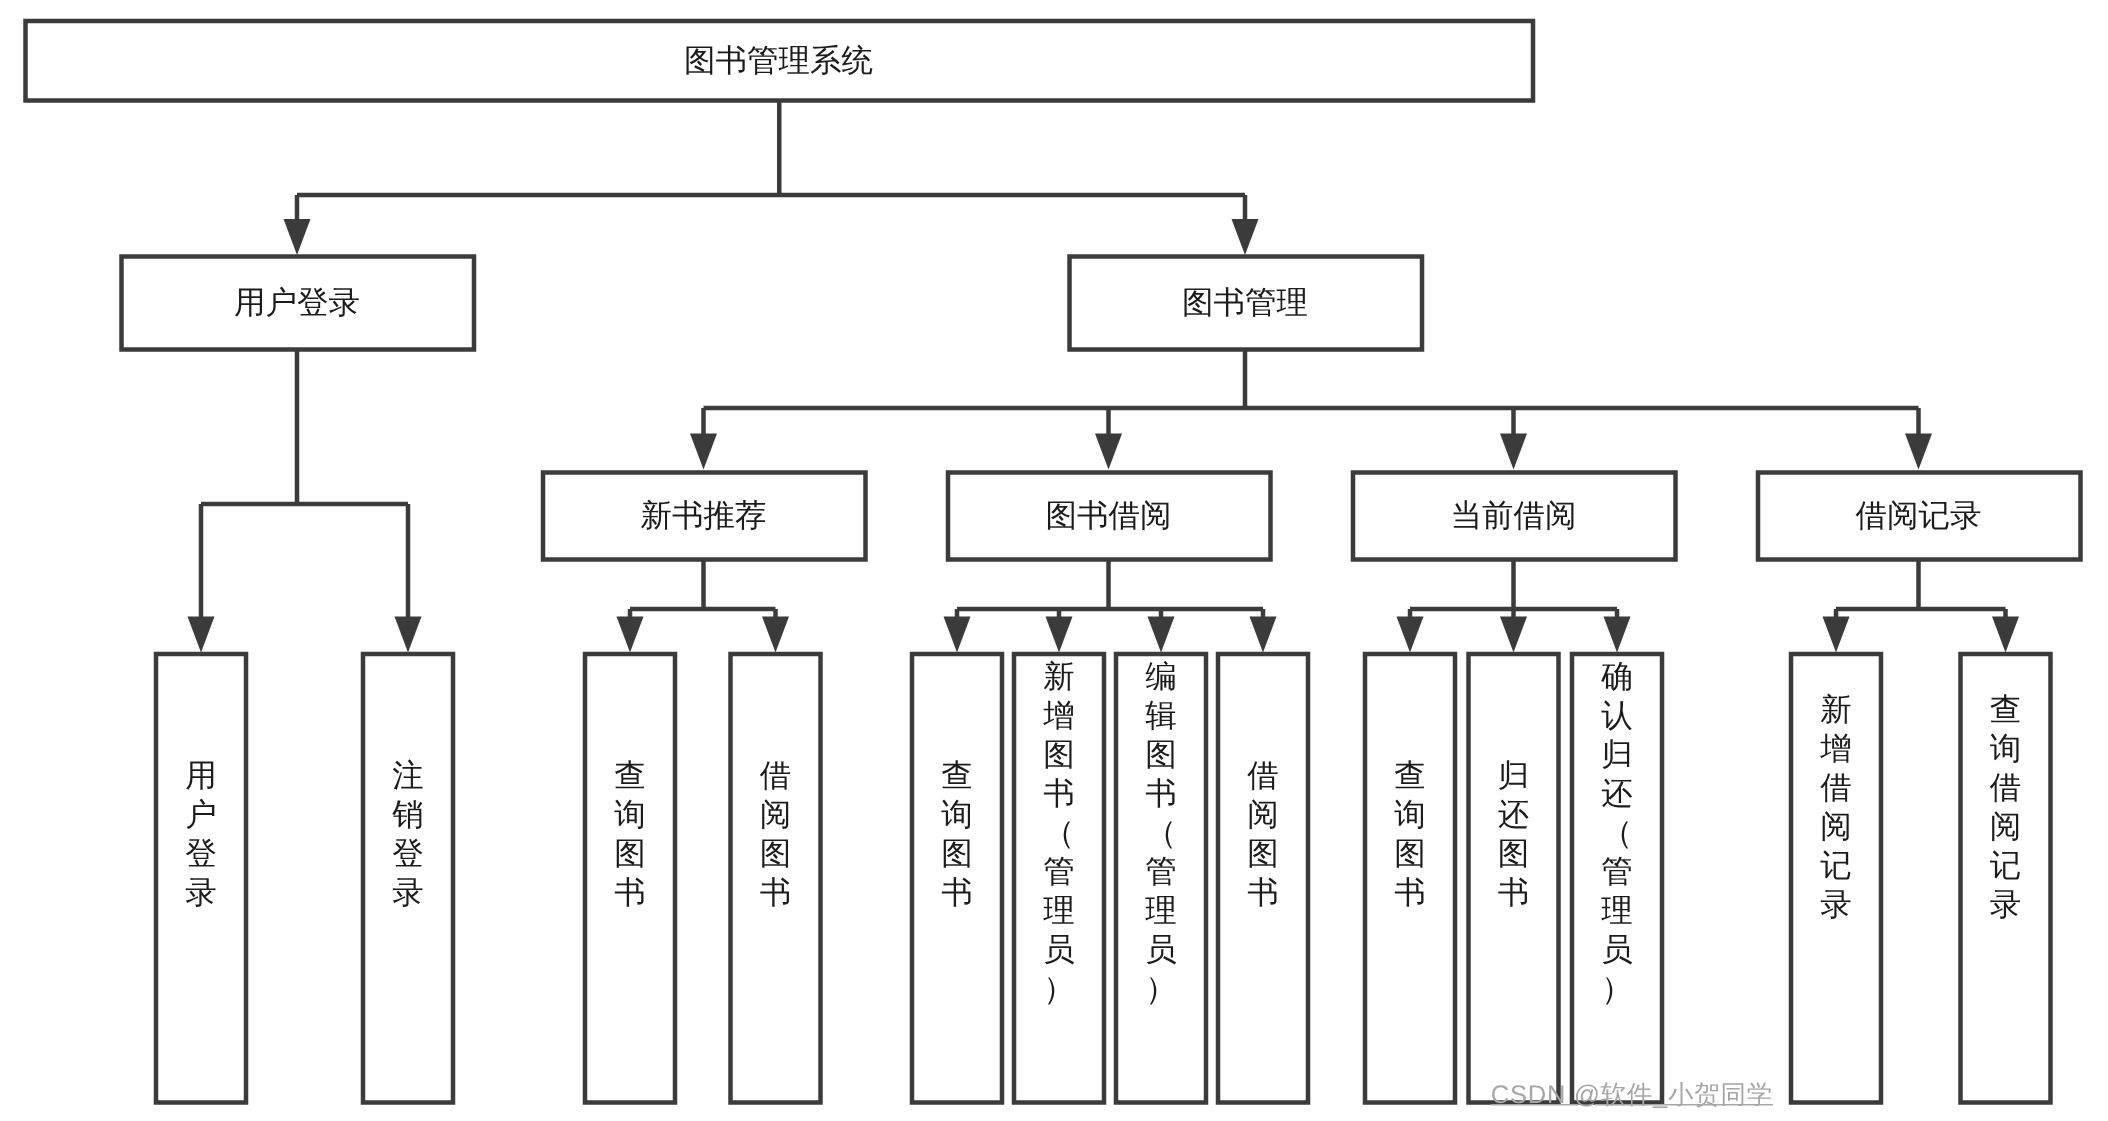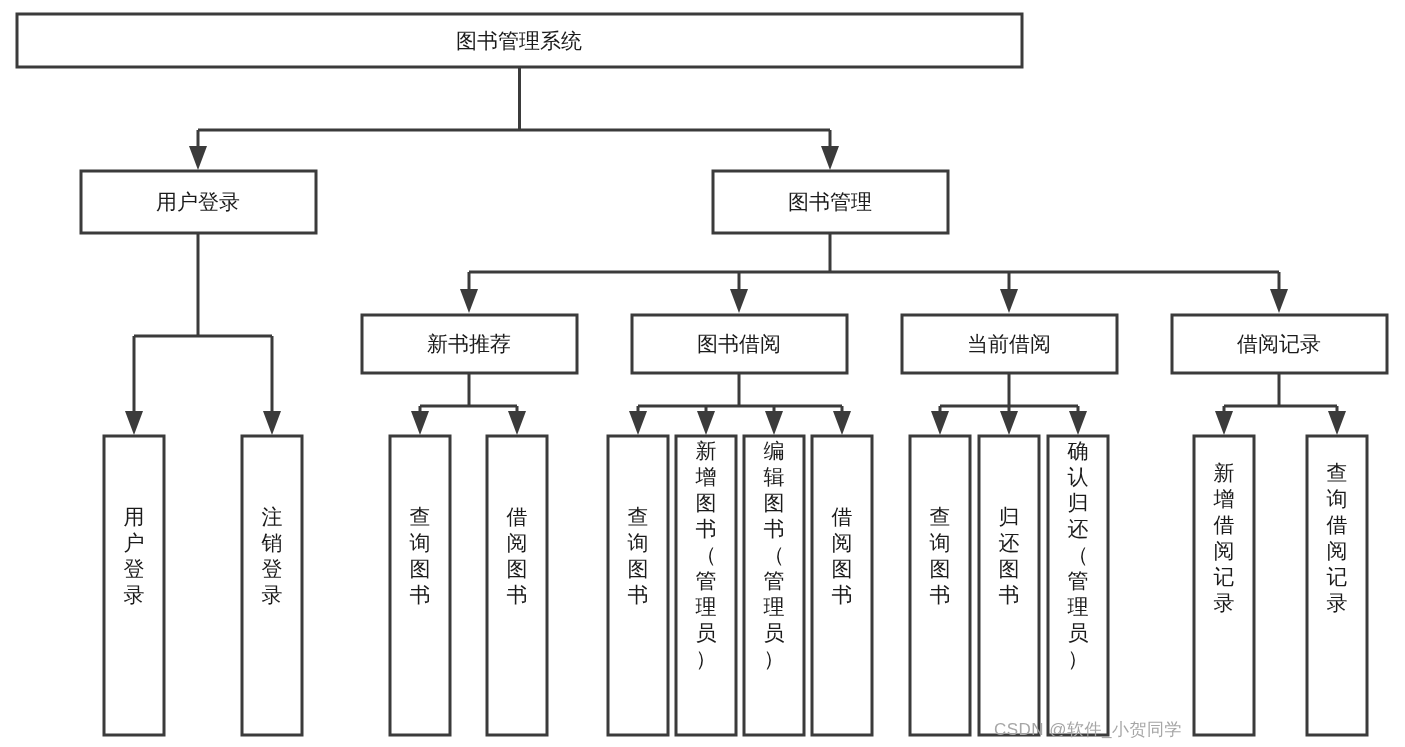--- a/index.html
+++ b/index.html
@@ -56,20 +56,21 @@
   .watermark {
     position: absolute;
     right: 12px;
     bottom: 6px;
     font-family: "Liberation Sans", "DejaVu Sans", sans-serif;
     font-size: 17px;
     color: #a6a6a6;
     letter-spacing: 0.5px;
     white-space: nowrap;
     pointer-events: none;
+    text-decoration: underline;
   }
 </style>
 </head>
 <body>
 
 <div id="diagram-root">
 
   <svg id="flow" viewBox="0 0 1405 747" xmlns="http://www.w3.org/2000/svg">
 
     <g>

